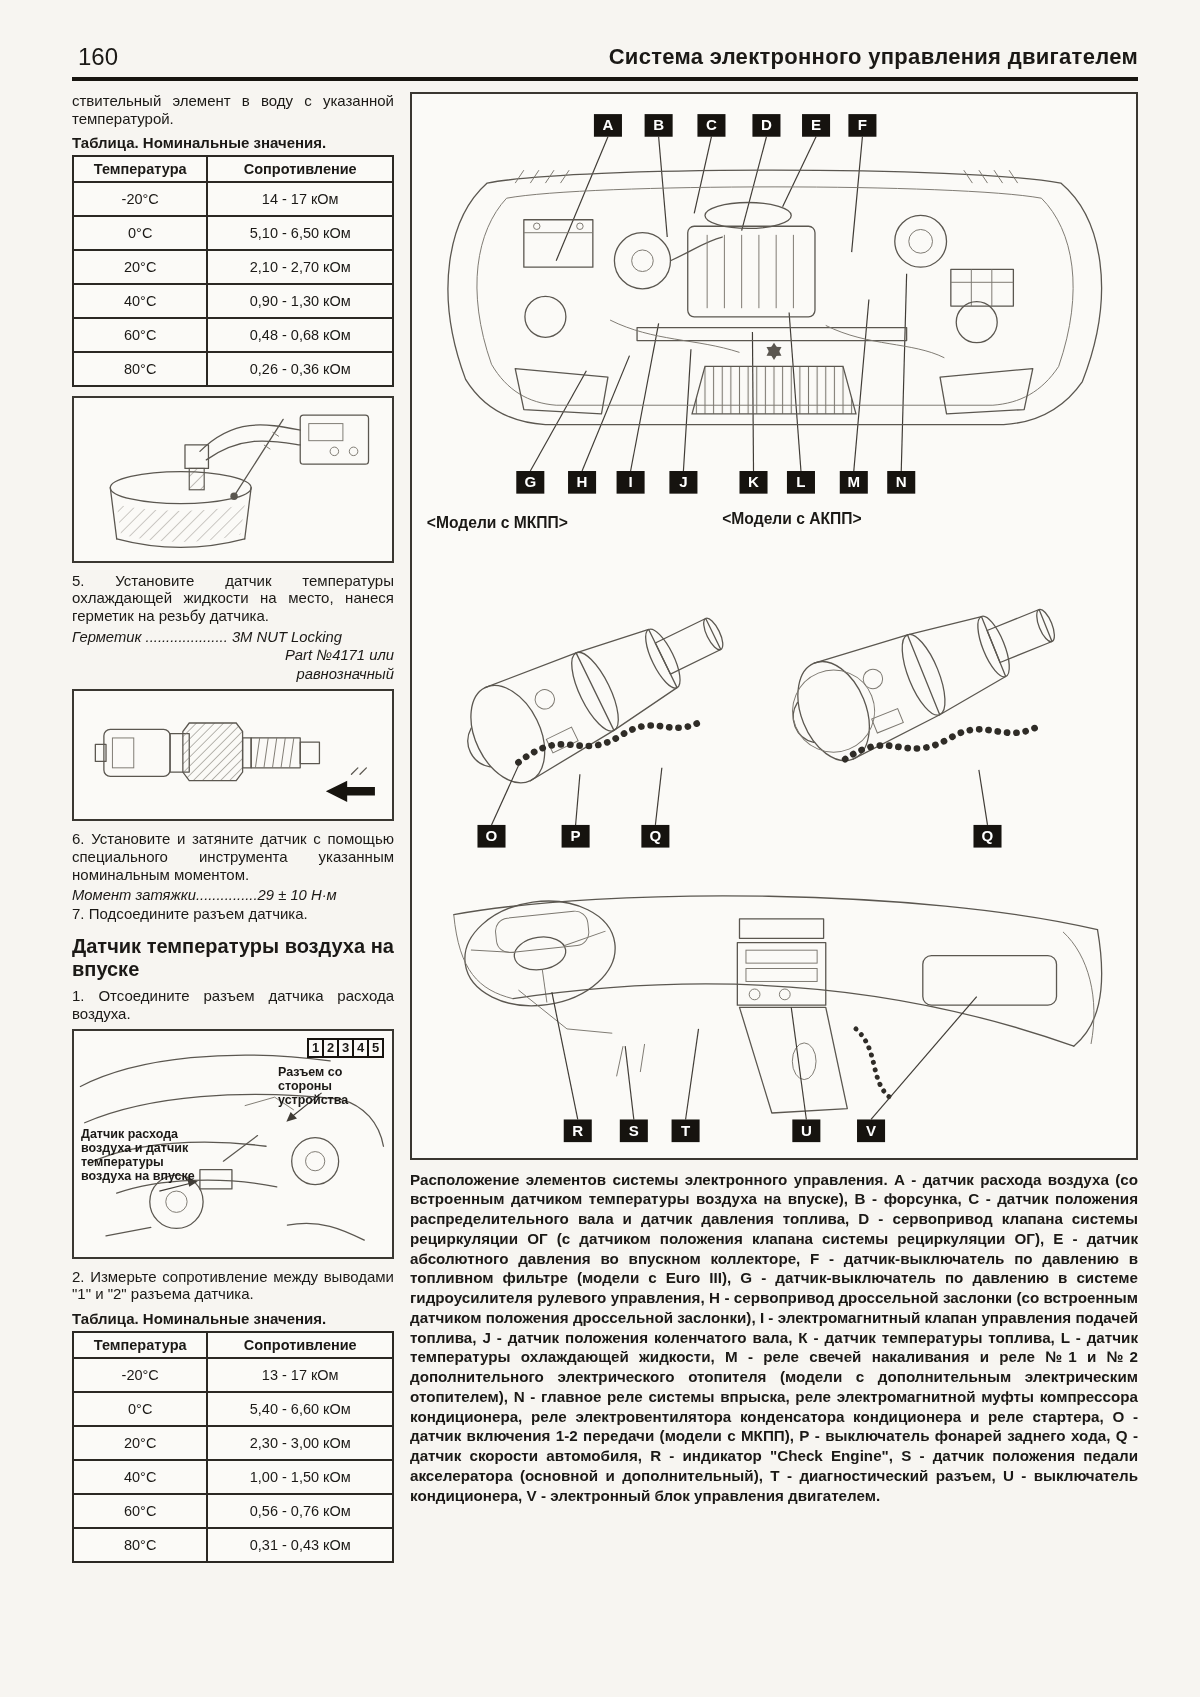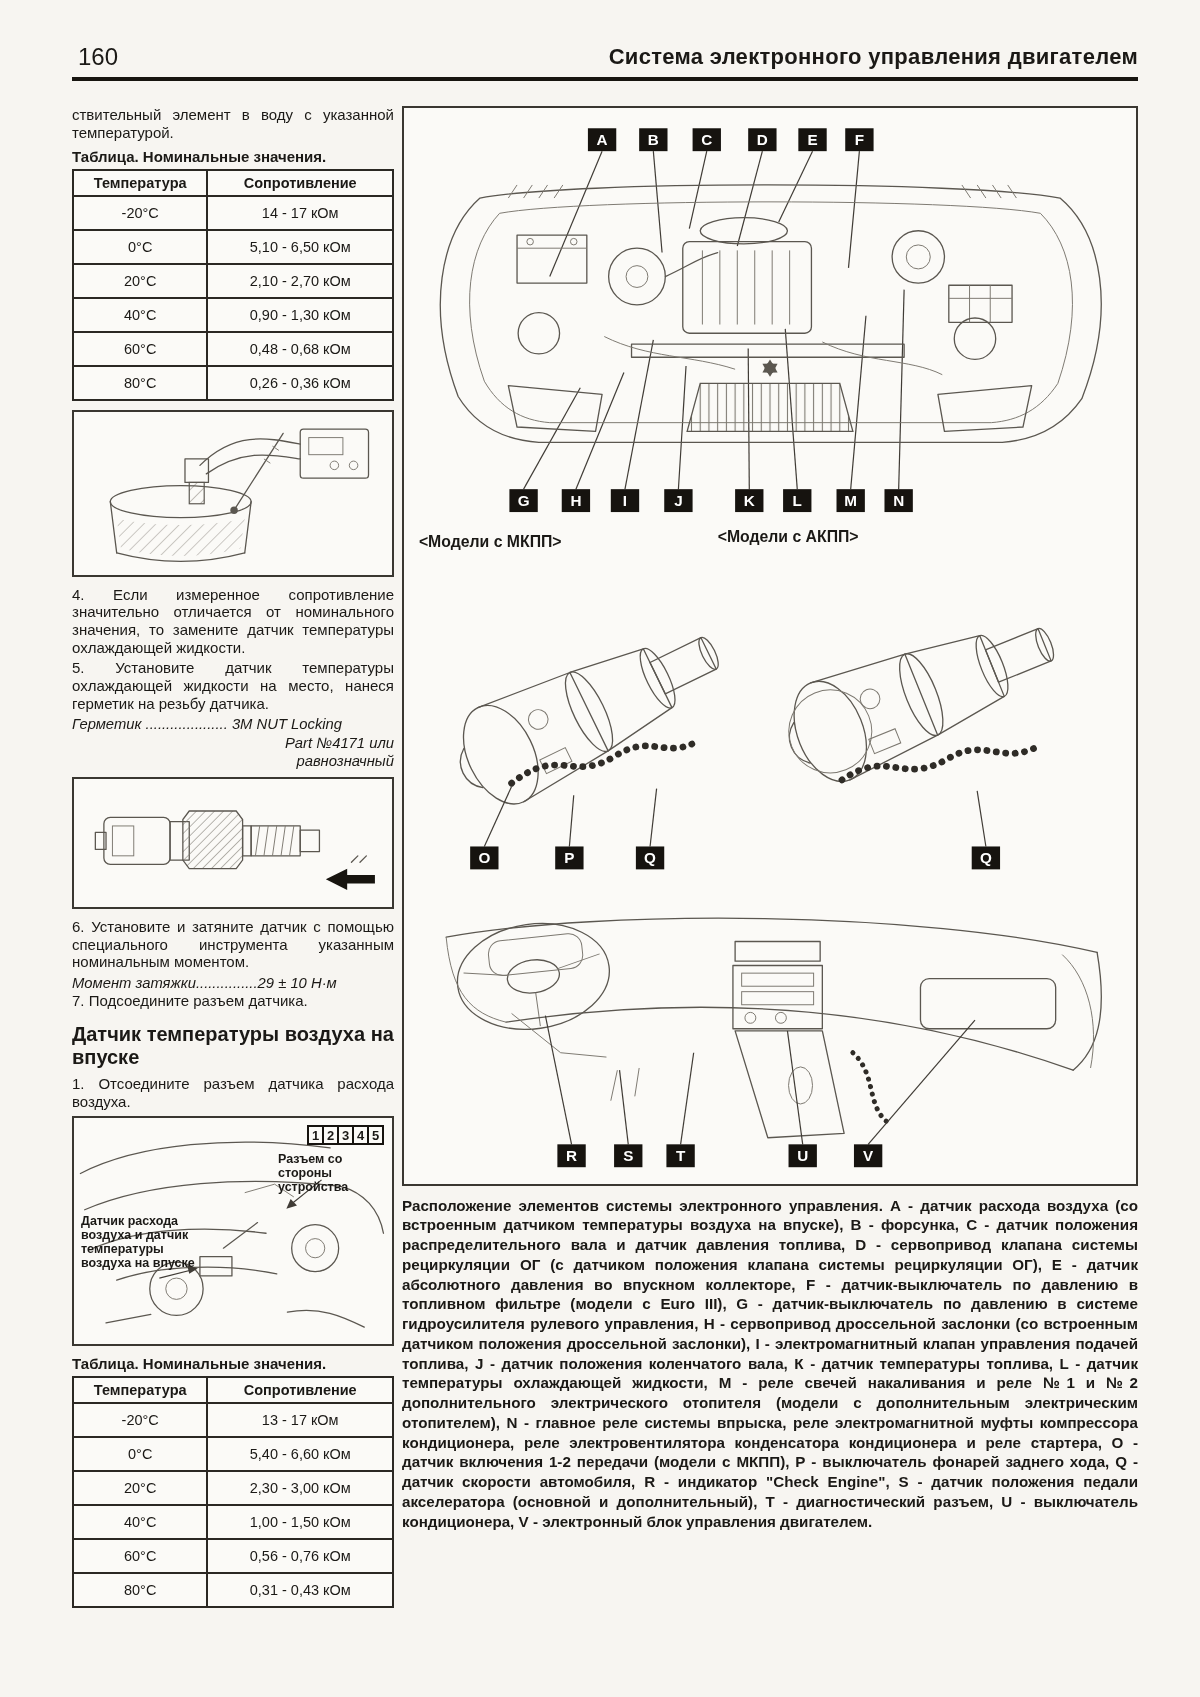--- a/index.html
+++ b/index.html
@@ -9,21 +9,21 @@
     background:#f7f5f1; color:#1b1916;
     font-family:"Liberation Sans", sans-serif;
   }
   .page { width:1200px; height:1697px; padding:44px 62px 20px 72px; position:relative; }
 
   
   .page-header { position:relative; border-bottom:4px solid #181510; padding-bottom:7px; }
   .page-num { position:absolute; left:6px; bottom:6px; font-size:24px; font-weight:normal; }
   .page-title { text-align:right; font-size:22px; font-weight:bold; letter-spacing:.3px; }
 
-  .columns { display:flex; gap:8px; margin-top:25px; align-items:flex-start; }
+  .columns { display:flex; gap:16px; margin-top:11px; align-items:flex-start; }
   .col-left { width:322px; flex:none; }
   .col-right { flex:1; min-width:0; }
 
   .step { font-size:15px; line-height:1.18; text-align:justify; margin-bottom:3px; }
   .tbl-title { font-size:15px; font-weight:bold; margin:7px 0 4px; }
 
   table.spec { width:100%; border-collapse:collapse; margin-bottom:9px; background:#fbfaf7; }
   .spec th, .spec td { border:2px solid #2b2823; text-align:center; font-size:14.5px; padding:8px 3px; }
   .spec th { font-weight:bold; padding:4px 3px; }
   .spec td:first-child, .spec th:first-child { width:42%; }
@@ -138,21 +138,20 @@
           <line class="artd" x1="178" y1="44" x2="184" y2="48"></line>
 
           <ellipse class="art" cx="100" cy="84" rx="66" ry="15"></ellipse>
           <path class="art" d="M34,84 L40,132"></path>
           <path class="art" d="M166,84 L160,132"></path>
           <path class="art" d="M40,132 Q100,148 160,132"></path>
           <path d="M44,128 Q100,142 156,128 L160,100 Q100,112 40,100 Z" fill="url(#hw)" stroke="none" opacity=".8"></path>
         </svg>
       </div>
 
-      <p class="step">4. Если измеренное сопротивление значительно отличается от номинального значения, то замените датчик температуры охлаждающей жидкости.</p>
       <p class="step">5. Установите датчик температуры охлаждающей жидкости на место, нанеся герметик на резьбу датчика.</p>
       <div class="spec-line">Герметик .................... 3M NUT Locking</div>
       <div class="spec-line spec-cont">Part №4171 или</div>
       <div class="spec-line spec-cont">равнозначный</div>
 
       <div class="figure">
         <svg viewBox="0 0 298 120">
           <defs>
             <pattern id="hx" width="6" height="6" patternTransform="rotate(45)" patternUnits="userSpaceOnUse">
               <line x1="0" y1="0" x2="0" y2="6" stroke="#7c7870" stroke-width="1"></line>
@@ -212,20 +211,21 @@
           <span class="pin-box">1</span>
           <span class="pin-box">2</span>
           <span class="pin-box">3</span>
           <span class="pin-box">4</span>
           <span class="pin-box">5</span>
         </div>
         <div class="ovl ovl-connector">Разъем со стороны устройства</div>
         <div class="ovl ovl-sensor">Датчик расхода воздуха и датчик температуры воздуха на впуске</div>
       </div>
 
+      <p class="step">2. Измерьте сопротивление между выводами "1" и "2" разъема датчика.</p>
 
       <div class="tbl-title">Таблица. Номинальные значения.</div>
       <table class="spec">
         <thead>
           <tr>
             <th>Температура</th>
             <th>Сопротивление</th>
           </tr>
         </thead>
         <tbody>

